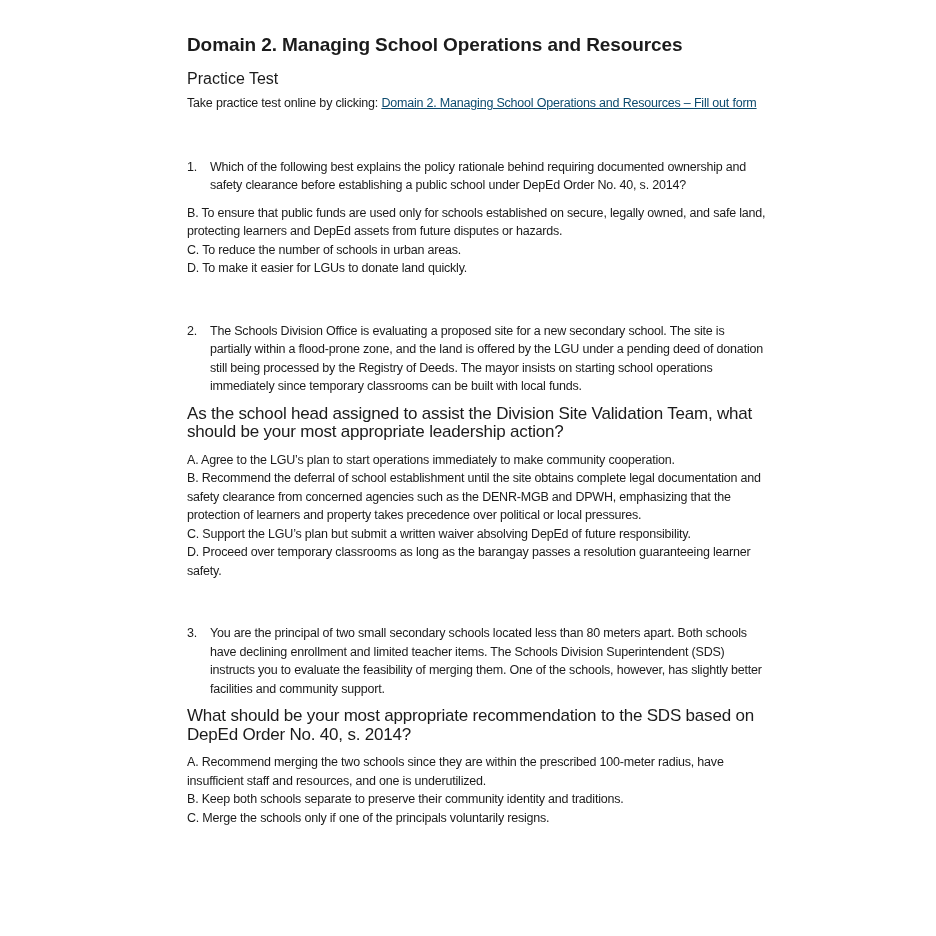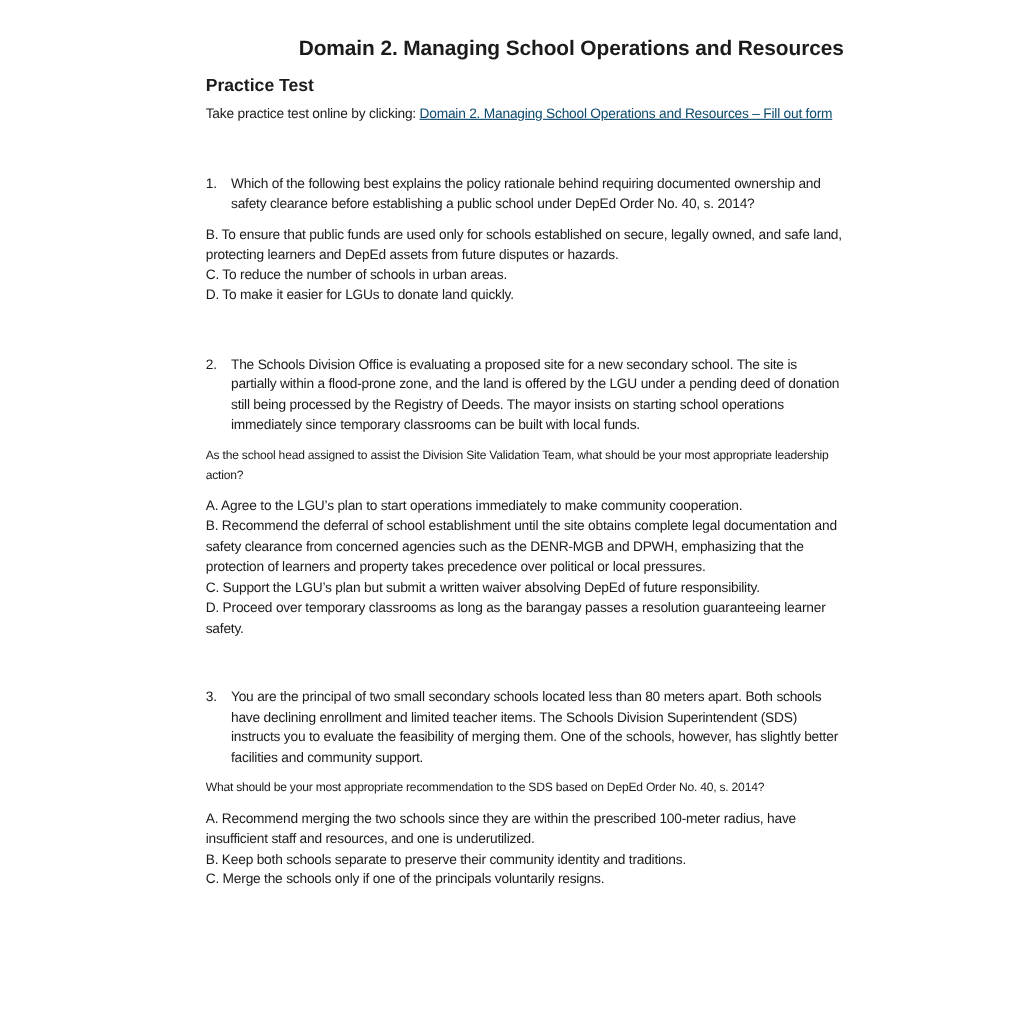--- a/index.html
+++ b/index.html
@@ -20,25 +20,24 @@
       left: 187px;
       top: 32px;
       width: 580px;
     }
     .title {
       font-size: 19px;
       font-weight: bold;
       margin: 0;
       line-height: 26px;
       letter-spacing: -0.1px;
-      text-align: right;
     }
     .subtitle {
       font-size: 16px;
-      font-weight: bold;
+      font-weight: normal;
       margin: 10px 0 0 0;
       line-height: 22px;
     }
     .intro {
       font-size: 12.5px;
       line-height: 18.5px;
       margin: 4px 0 0 0;
       letter-spacing: -0.2px;
     }
     .intro a {
@@ -58,21 +57,21 @@
       letter-spacing: -0.2px;
     }
     .stem .num {
       width: 23px;
       flex: 0 0 23px;
     }
     .stem .text {
       flex: 1;
     }
     .prompt {
-      font-size: 11px;
+      font-size: 17px;
       line-height: 18.5px;
       margin: 9px 0 0 0;
       letter-spacing: -0.2px;
     }
     .options {
       margin: 9px 0 0 0;
       padding: 0;
       list-style: none;
     }
     .options li {

